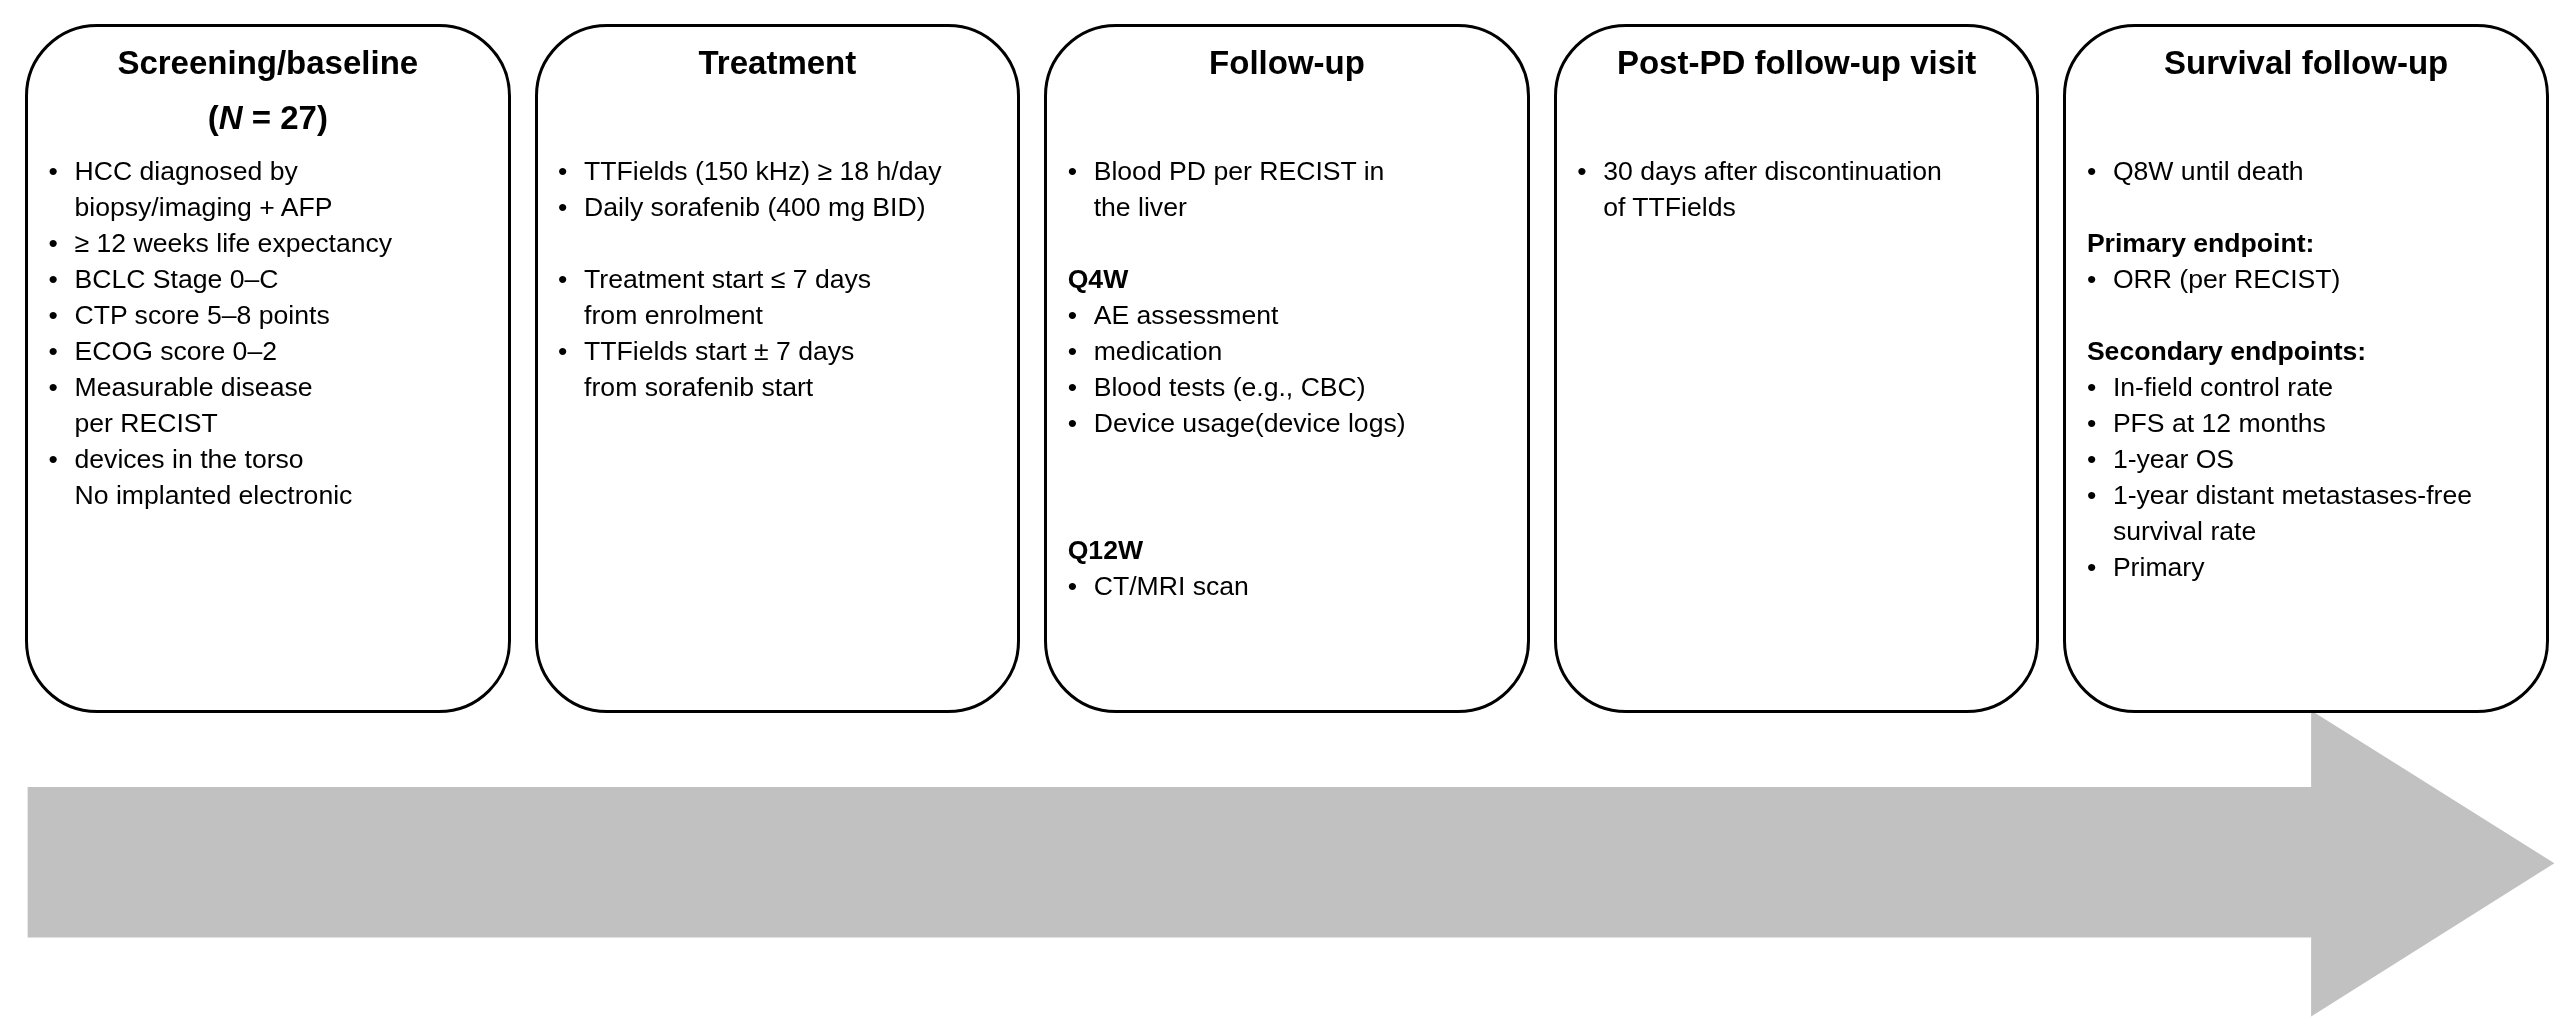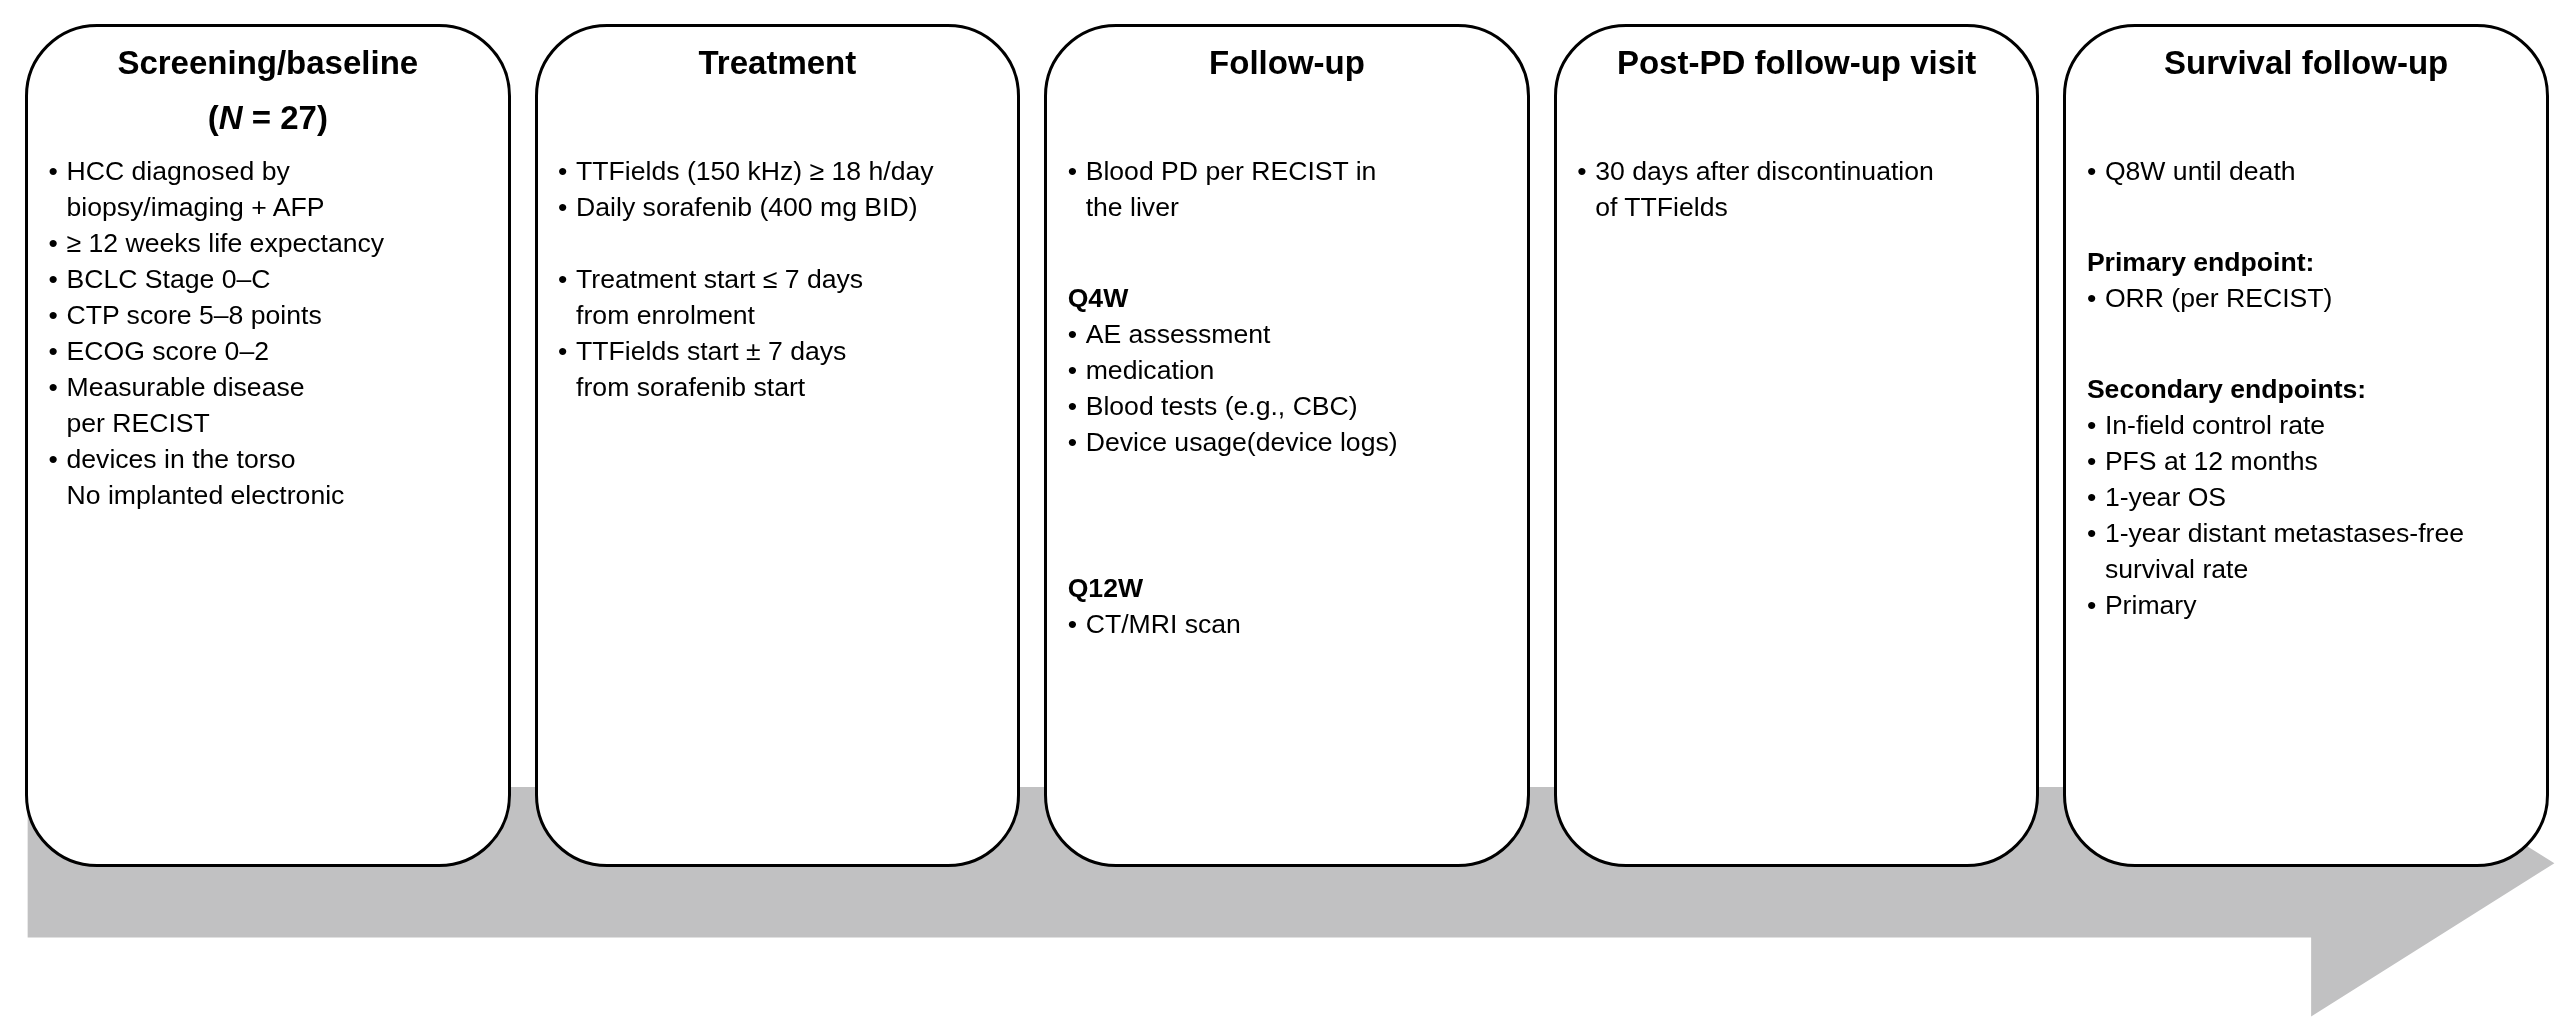--- a/index.html
+++ b/index.html
@@ -11,21 +11,21 @@
     color:#000;
     overflow:hidden;
   }
   .boxes{
     position:absolute;left:25px;top:24px;width:2524px;
     display:flex;gap:24px;
   }
   .box{
     position:relative;
     flex:1 1 0;
-    height:843px;
+    height:689px;
     background:#fff;
     border:3.6px solid #000;
     border-radius:72px;
     box-sizing:border-box;
   }
   .box-title{
     margin-top:15.7px;
     text-align:center;
     font-weight:bold;
     font-size:33px;
@@ -34,22 +34,22 @@
   .box-title .it{font-style:italic;}
   .box-body{
     position:absolute;
     left:20.5px;right:13.3px;top:126px;
     font-size:26.6px;
     line-height:36px;
   }
   .li{display:flex;}
   .dot{flex:0 0 18px;}
   .txt{flex:1 1 auto;}
-  .ln{display:block;}
-  .hd{font-weight:bold;margin-top:19px;}
+  .ln{display:block;margin-left:8px;}
+  .hd{font-weight:bold;}
   .gap{height:36px;}
   .gap-lg{height:91px;}
   svg.arrow{position:absolute;left:0;top:0;display:block;}
 </style>
 </head>
 <body>
 
 <div class="canvas">
 
   <svg class="arrow" width="2576" height="1034" viewBox="0 0 4266 1713">

